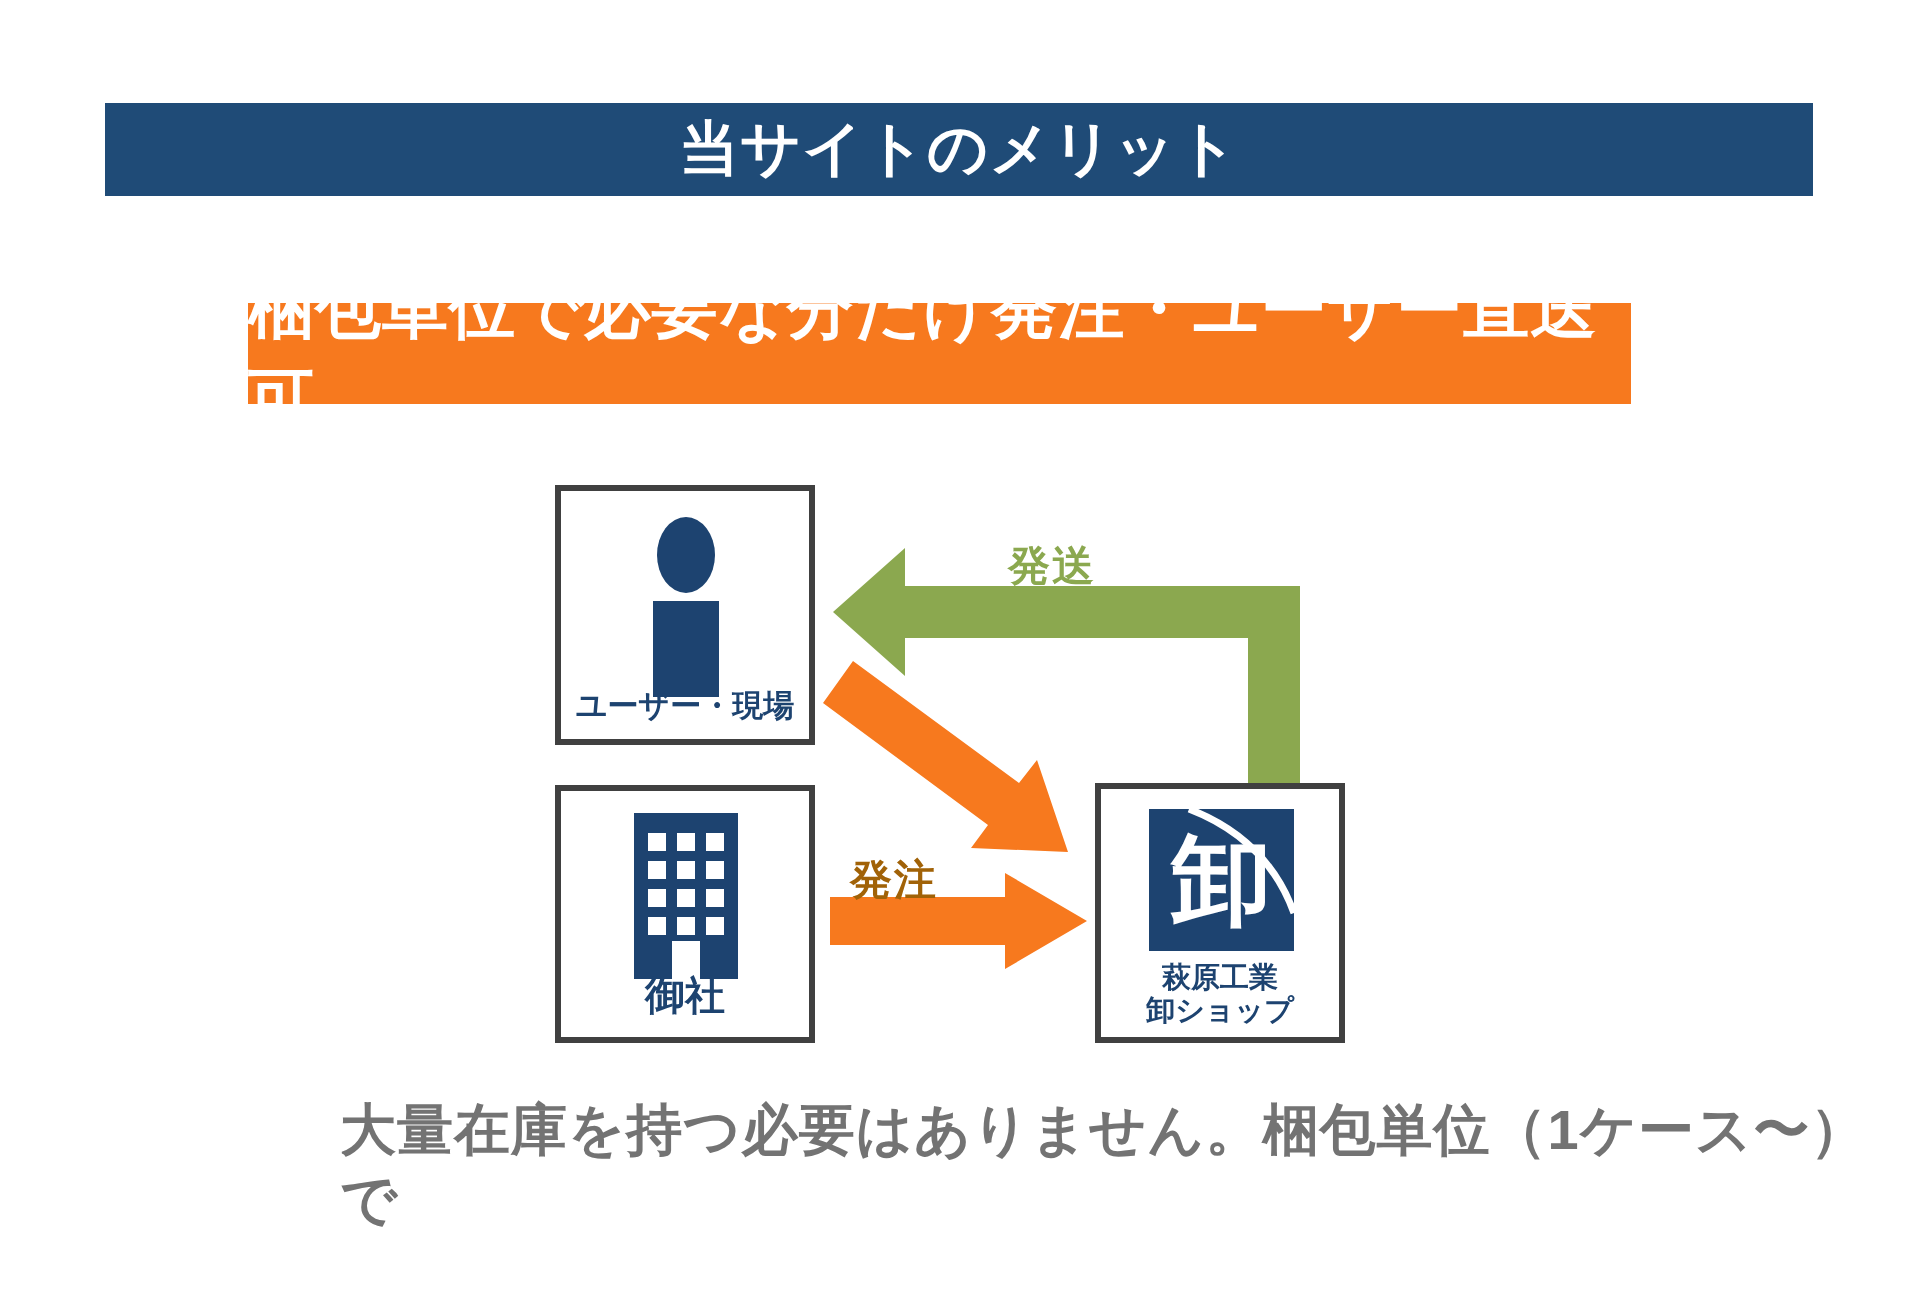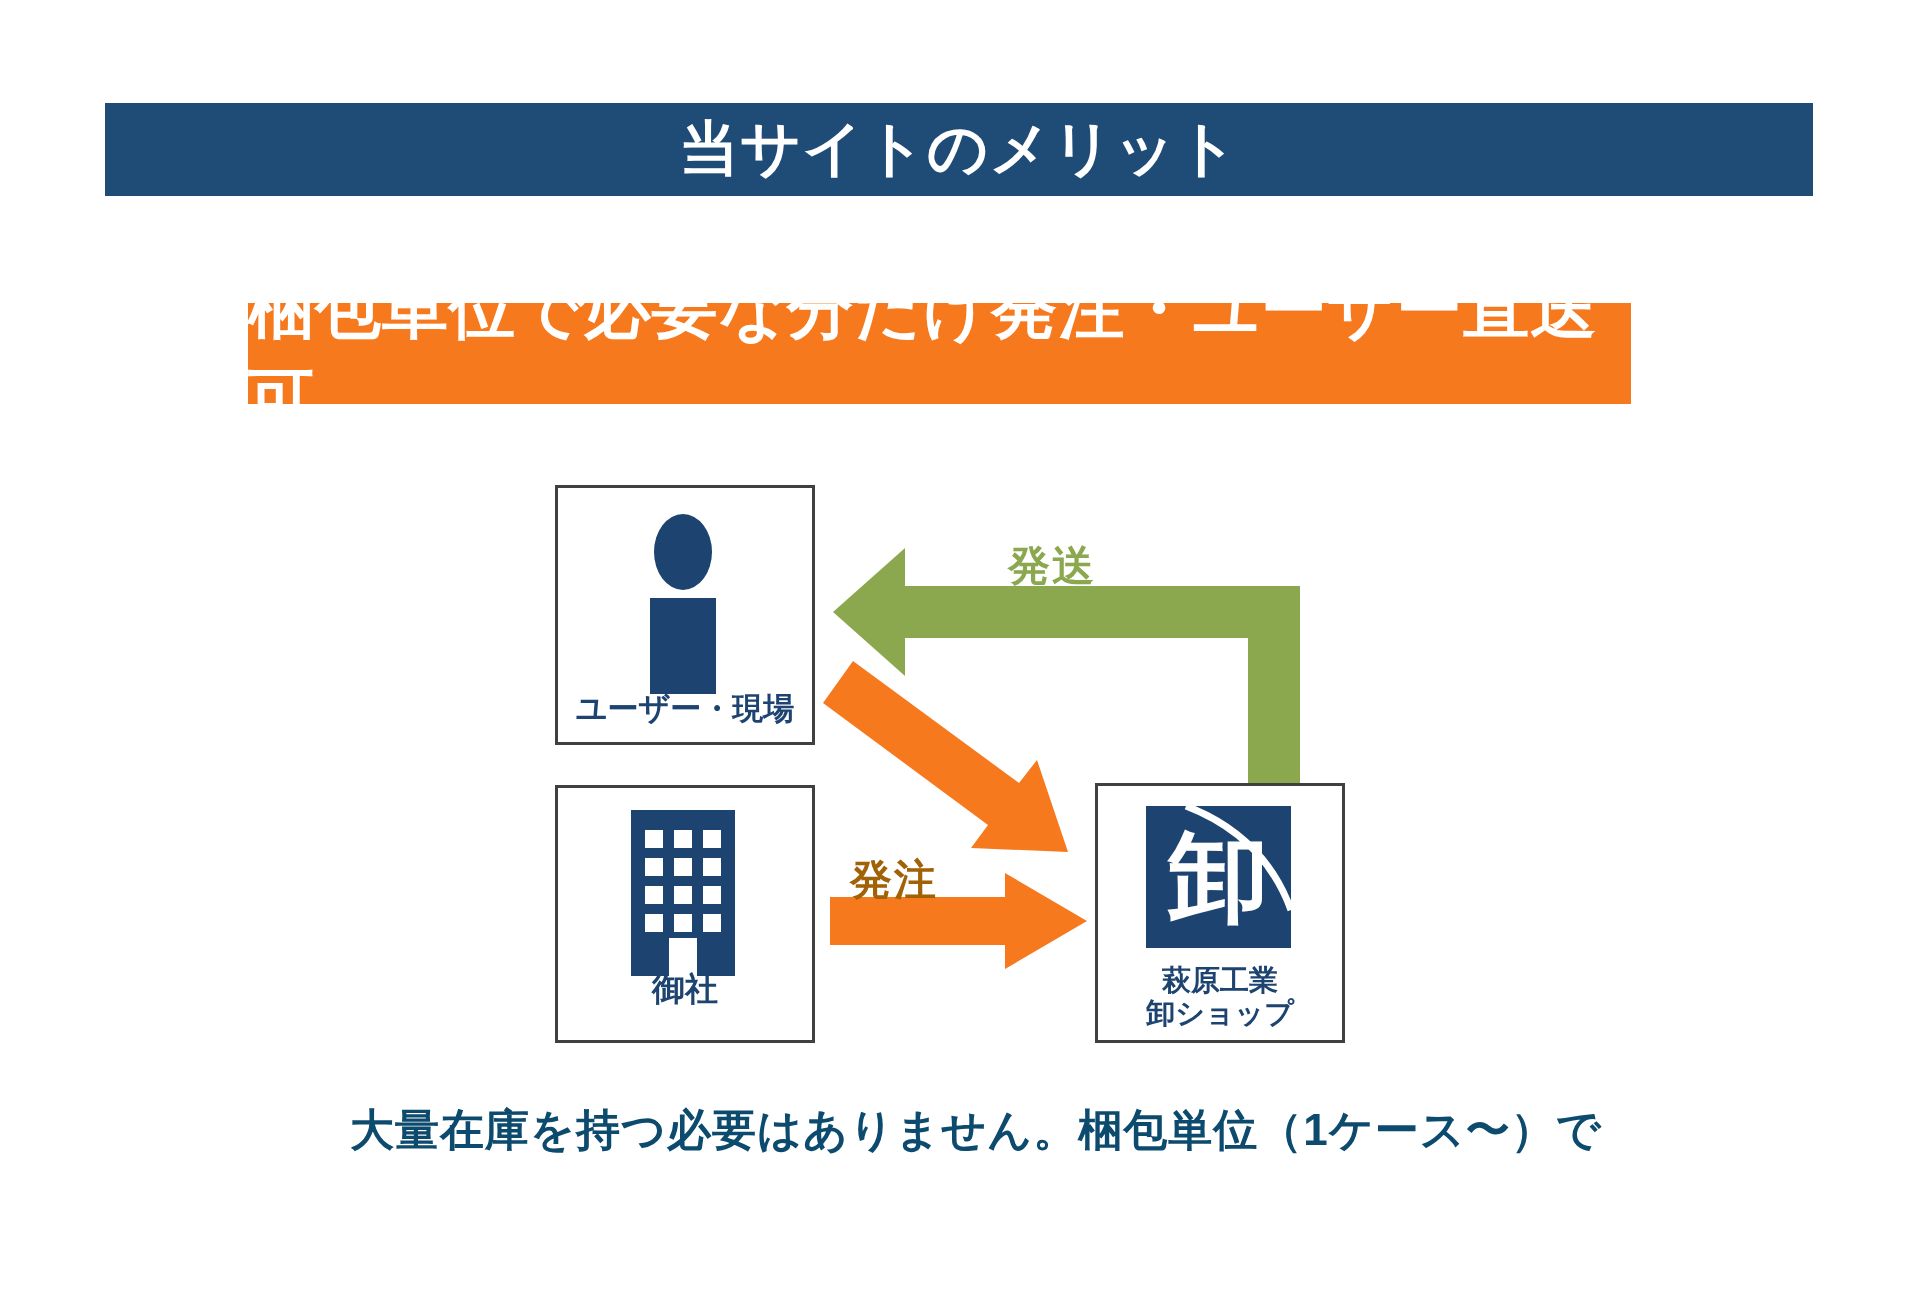--- a/index.html
+++ b/index.html
@@ -10,27 +10,27 @@
   .header-bar{position:absolute;left:105px;top:103px;width:1708px;height:93px;
               background:#1f4b77;display:flex;align-items:center;justify-content:center;}
   .header-bar .title{color:#ffffff;font-size:60px;letter-spacing:1px;}
 
   
   .banner{position:absolute;left:248px;top:303px;width:1383px;height:101px;
           background:#f7791e;display:flex;align-items:center;justify-content:center;}
   .banner .banner-text{color:#ffffff;font-size:66px;letter-spacing:1px;}
 
   
-  .node{position:absolute;background:#ffffff;border:3px solid #404040;box-sizing:border-box;}
+  .node{position:absolute;background:#ffffff;border:6px solid #404040;box-sizing:border-box;}
   .node-user{left:555px;top:485px;width:260px;height:260px;}
   .node-company{left:555px;top:785px;width:260px;height:258px;}
   .node-shop{left:1095px;top:783px;width:250px;height:260px;}
   .node-label{position:absolute;left:0;right:0;bottom:12px;text-align:center;
               color:#1d4370;font-size:31px;}
-  .node-company .node-label{font-size:33px;bottom:28px;}
+  .node-company .node-label{font-size:40px;bottom:14px;}
   .node-shop .node-label{font-size:29px;line-height:33px;bottom:10px;}
 
   
   .person-head{position:absolute;left:96px;top:26px;width:58px;height:76px;border-radius:50%;
                background:#1d4370;}
   .person-body{position:absolute;left:92px;top:110px;width:66px;height:96px;background:#1d4370;}
 
   
   .building-svg{position:absolute;left:73px;top:22px;}
 
@@ -42,21 +42,21 @@
 
   
   .overlay{position:absolute;left:0;top:0;width:1920px;height:1311px;pointer-events:none;}
 
   
   .arrow-label{position:absolute;font-size:42px;letter-spacing:2px;}
   .label-ship{left:1008px;top:538px;color:#8ba84f;}
   .label-order{left:850px;top:852px;color:#a16207;}
 
   
-  .footer-note{position:absolute;left:350px;top:1095px;color:#0c4a6e;font-size:44px;
+  .footer-note{position:absolute;left:340px;top:1095px;color:#737373;font-size:56px;
                line-height:70px;letter-spacing:1px;}
 </style>
 </head>
 <body>
 
 <div id="canvas">
 
   <div class="header-bar">
     <div class="title">当サイトのメリット</div>
   </div>

